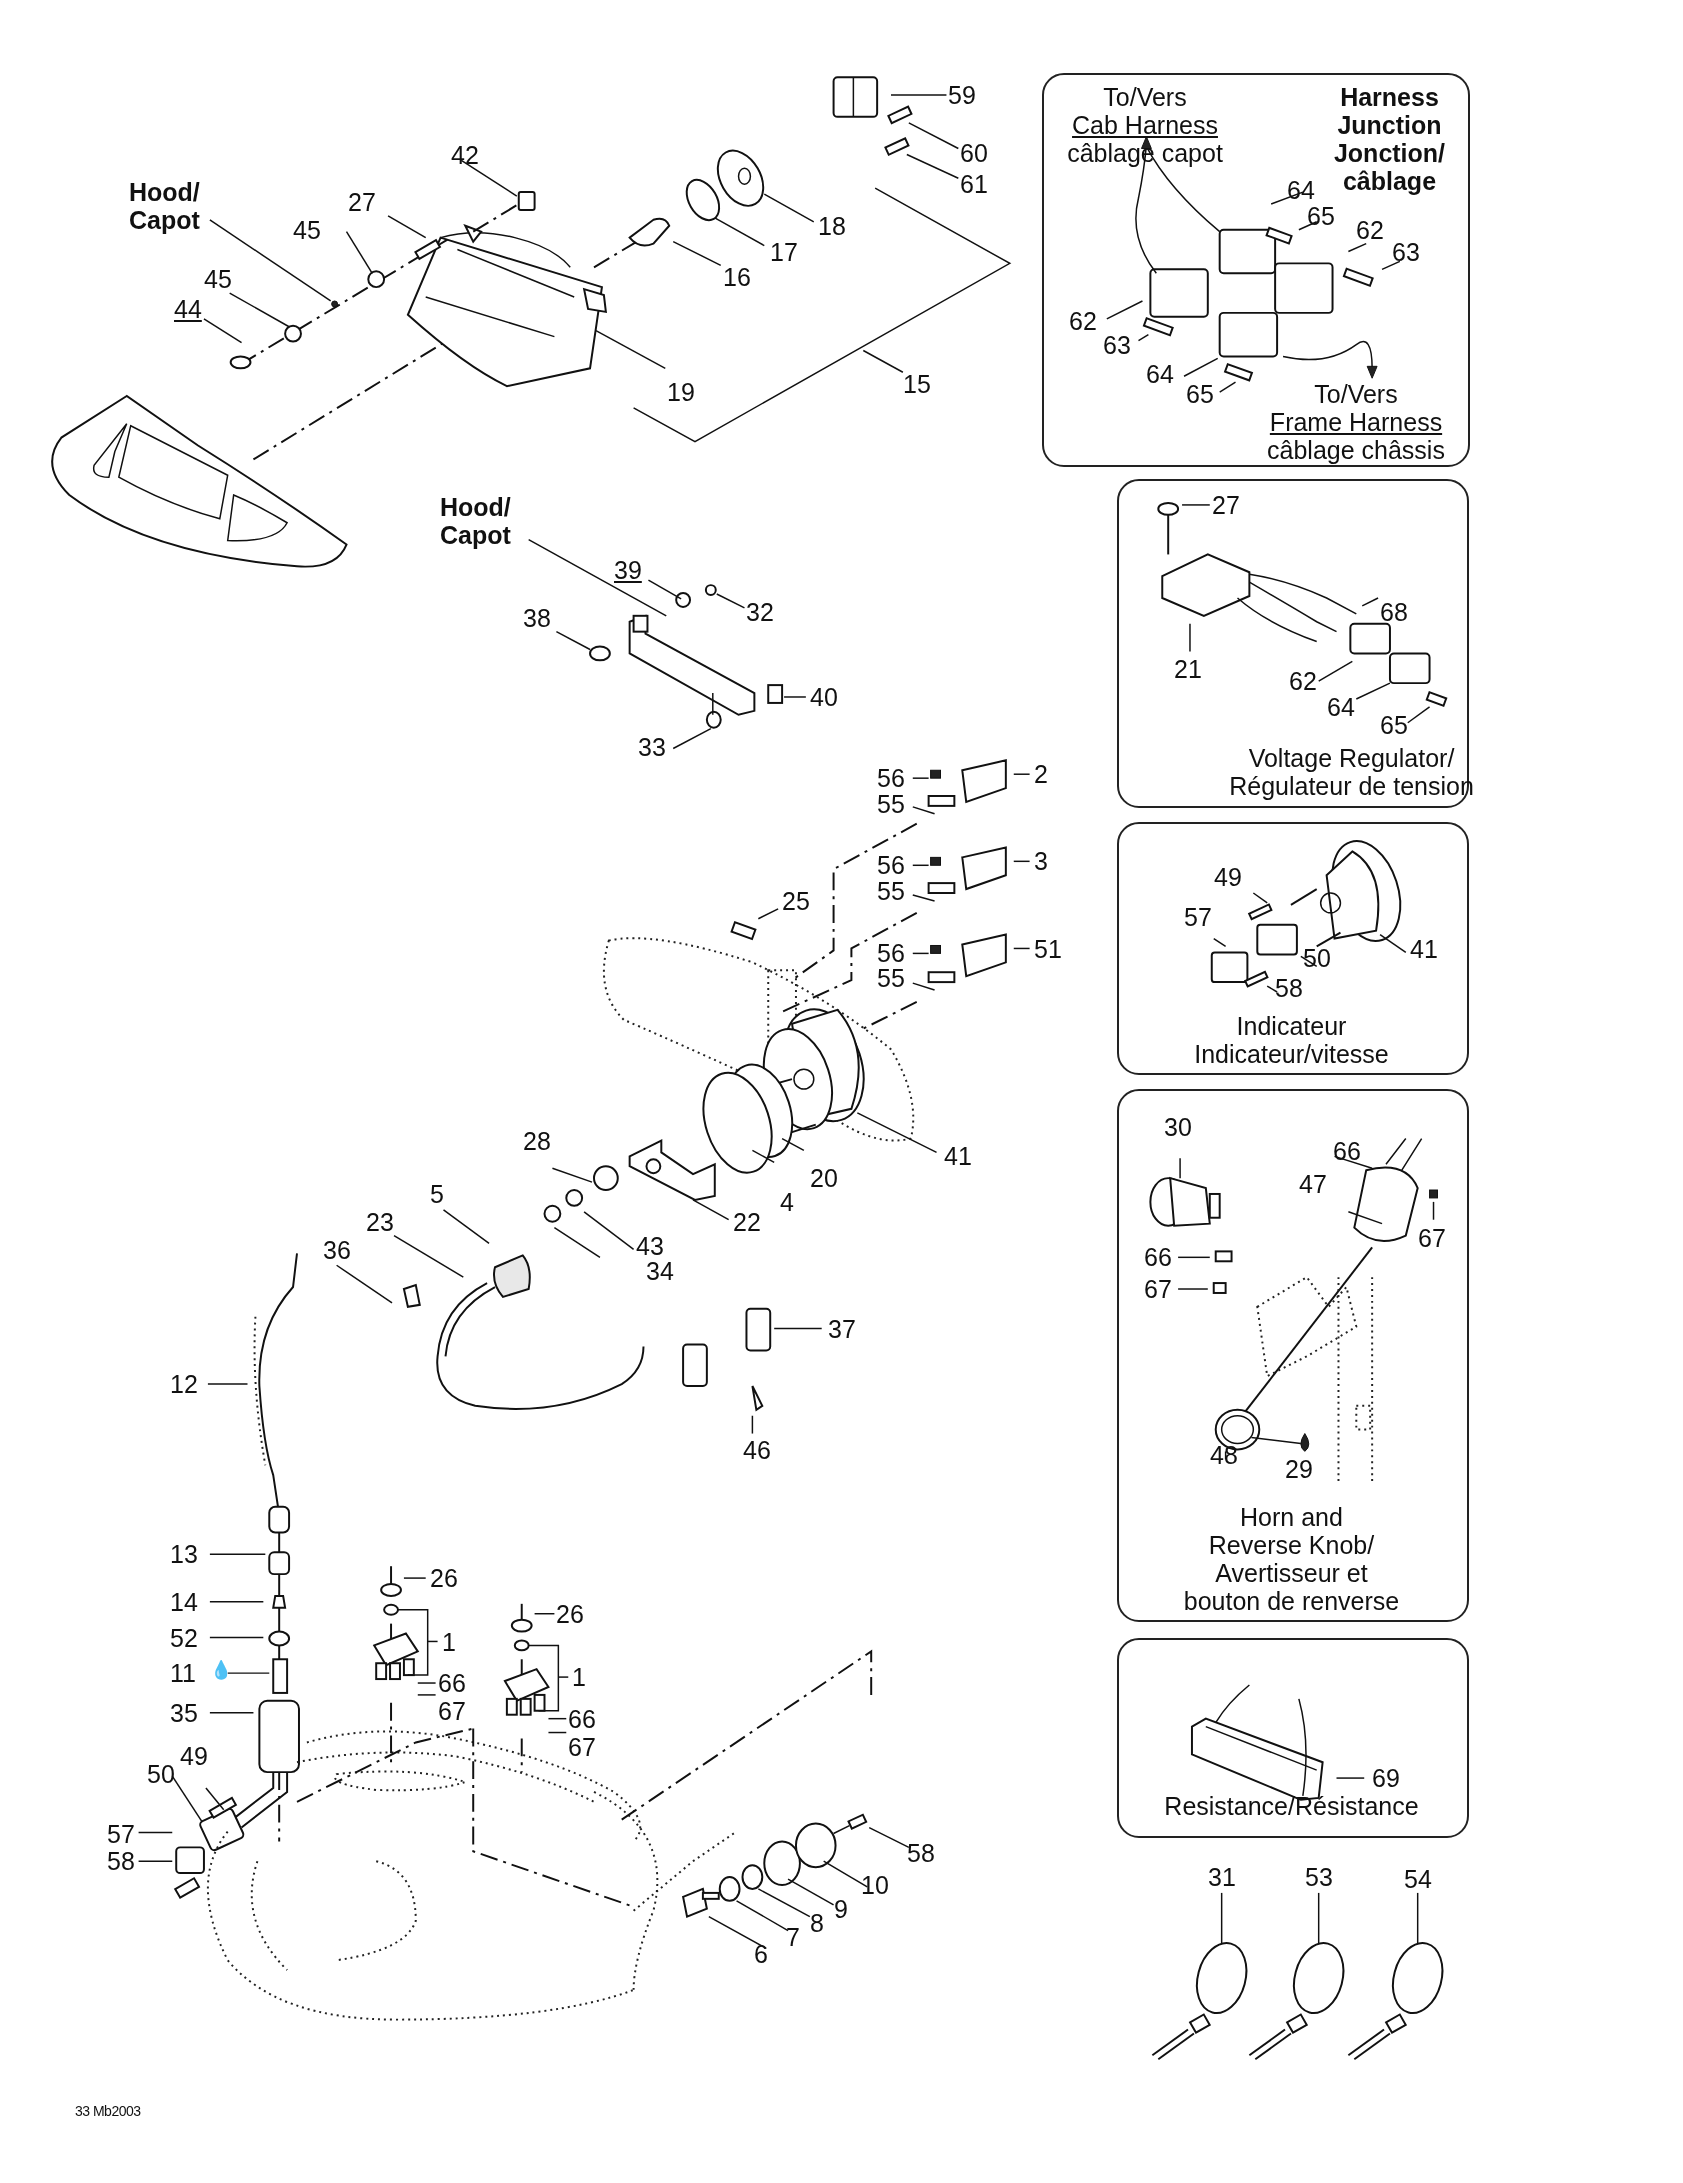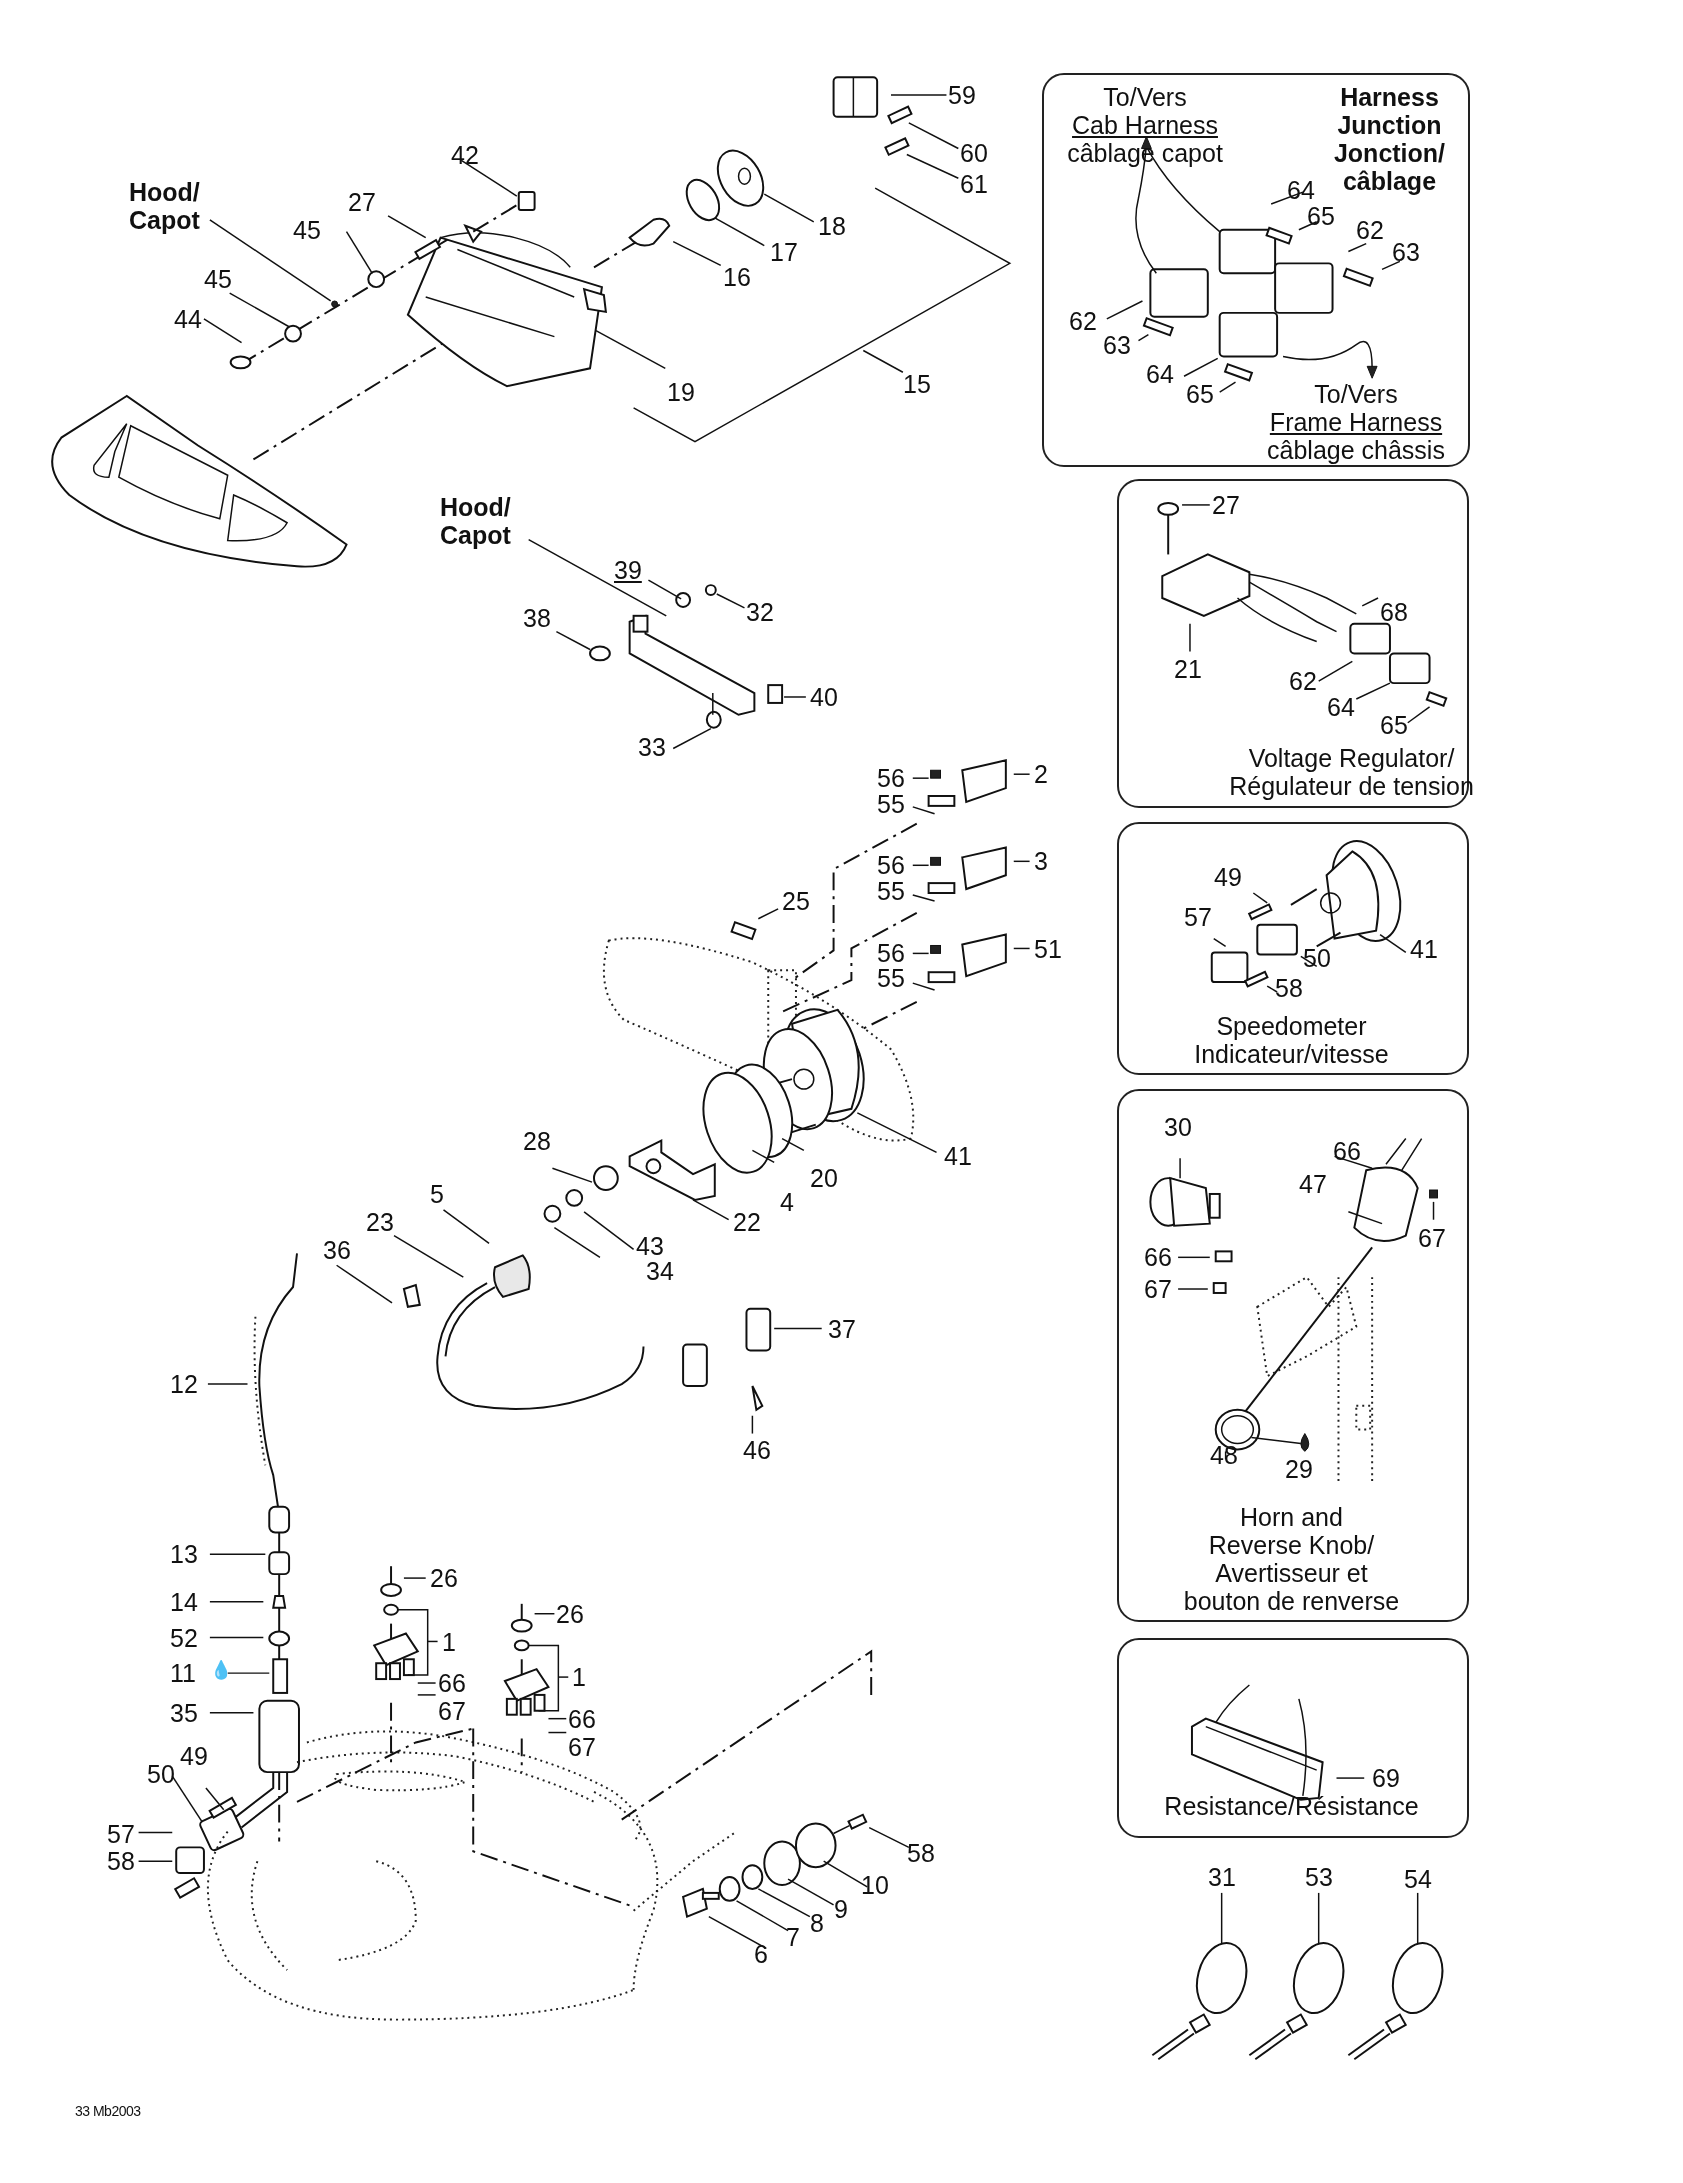--- a/index.html
+++ b/index.html
@@ -423,21 +423,21 @@
 </div>
 <div class="lbl bold" style="left:440px; top:493px;">
   <div>Hood/</div>
   <div>Capot</div>
 </div>
 
 <span class="lbl" style="left:451px; top:143px;">42</span>
 <span class="lbl" style="left:348px; top:190px;">27</span>
 <span class="lbl" style="left:293px; top:218px;">45</span>
 <span class="lbl" style="left:204px; top:267px;">45</span>
-<span class="lbl" style="left:174px; top:307px;">44</span>
+<span class="lbl" style="left:174px; top:297px;text-decoration:underline;">44</span>
 <span class="lbl" style="left:723px; top:265px;">16</span>
 <span class="lbl" style="left:770px; top:240px;">17</span>
 <span class="lbl" style="left:818px; top:214px;">18</span>
 <span class="lbl" style="left:667px; top:380px;">19</span>
 <span class="lbl" style="left:903px; top:372px;">15</span>
 <span class="lbl" style="left:948px; top:83px;">59</span>
 <span class="lbl" style="left:960px; top:141px;">60</span>
 <span class="lbl" style="left:960px; top:172px;">61</span>
 
 <span class="lbl" style="left:614px; top:558px;text-decoration:underline;">39</span>
@@ -533,21 +533,21 @@
   <div>Voltage Regulator/</div>
   <div>Régulateur de tension</div>
 </div>
 
 <span class="lbl" style="left:1214px; top:865px;">49</span>
 <span class="lbl" style="left:1184px; top:905px;">57</span>
 <span class="lbl" style="left:1303px; top:946px;">50</span>
 <span class="lbl" style="left:1410px; top:937px;">41</span>
 <span class="lbl" style="left:1275px; top:976px;">58</span>
 <div class="cap" style="left:1119px; top:1012px; width:345px;">
-  <div>Speedometer</div>
+  <div>Indicateur</div>
   <div>Indicateur/vitesse</div>
 </div>
 
 <span class="lbl" style="left:1164px; top:1115px;">30</span>
 <span class="lbl" style="left:1333px; top:1139px;">66</span>
 <span class="lbl" style="left:1299px; top:1172px;">47</span>
 <span class="lbl" style="left:1418px; top:1226px;">67</span>
 <span class="lbl" style="left:1144px; top:1245px;">66</span>
 <span class="lbl" style="left:1144px; top:1277px;">67</span>
 <span class="lbl" style="left:1210px; top:1443px;">48</span>

